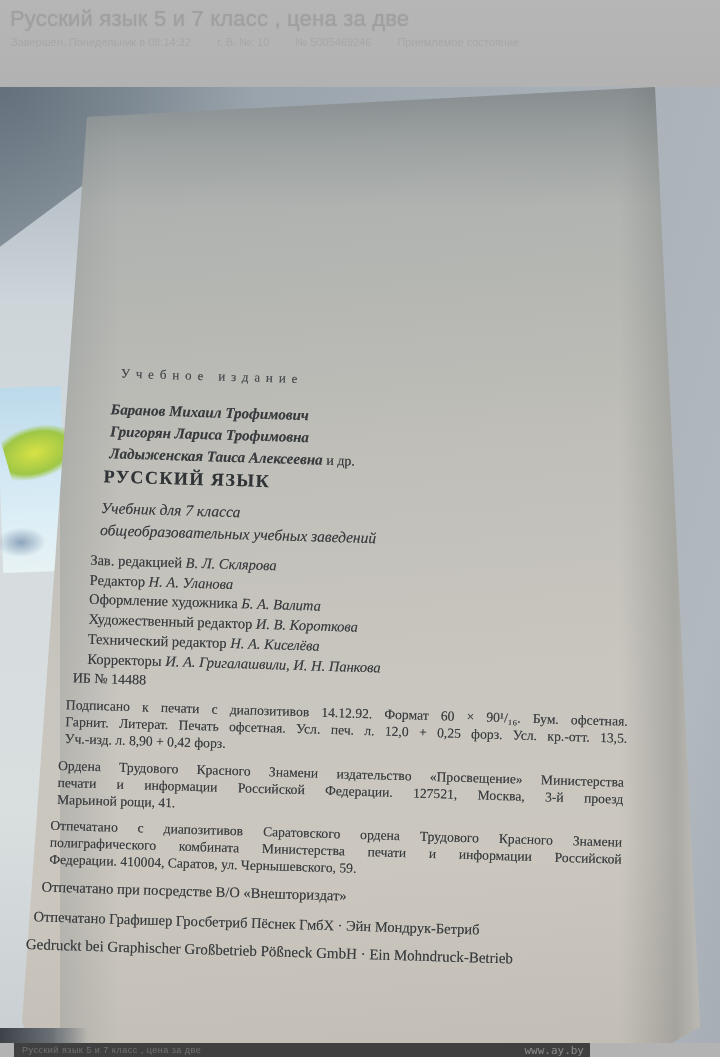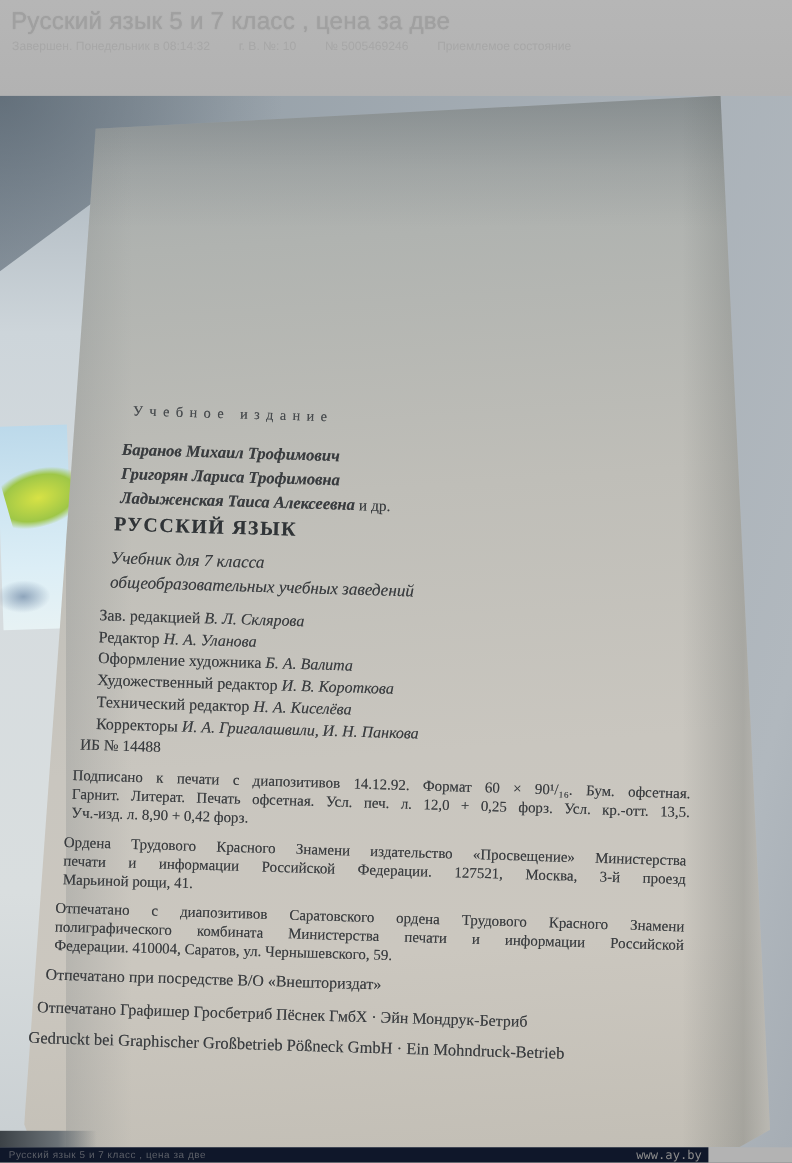--- a/index.html
+++ b/index.html
@@ -60,22 +60,22 @@
   .para { white-space:normal; font-size:13.6px; line-height:16.8px; }
   .p1 { left:76px; top:611px; width:562px; }
   .p2 { left:70px; top:672px; width:566px; }
   .p3 { left:64px; top:732px; width:572px; }
   .jline { text-align:justify; text-align-last:justify; }
   .jlast { text-align:left; }
   .l1 { left:57px; top:793px; font-size:14.5px; }
   .l2 { left:50px; top:823px; font-size:14.5px; }
   .l3 { left:43px; top:851px; font-size:15px; }
   
-  .bottombar { position:absolute; left:0; top:1043px; width:644px; height:14px;
-    background:#0f172a; z-index:6; }
+  .bottombar { position:absolute; left:14px; top:1043px; width:576px; height:14px;
+    background:#404040; z-index:6; }
   .bottombar .faint { position:absolute; left:8px; top:2px; font-size:9px;
     color:#9a9a9a; opacity:.55; letter-spacing:.5px; white-space:nowrap; overflow:hidden; width:320px; }
   .watermark { position:absolute; right:6px; top:1px; font-size:11px;
     color:#8b8b8b; font-family:"DejaVu Sans Mono", monospace; letter-spacing:0; }
 </style>
 </head>
 <body>
 
 <div class="stage">
 

